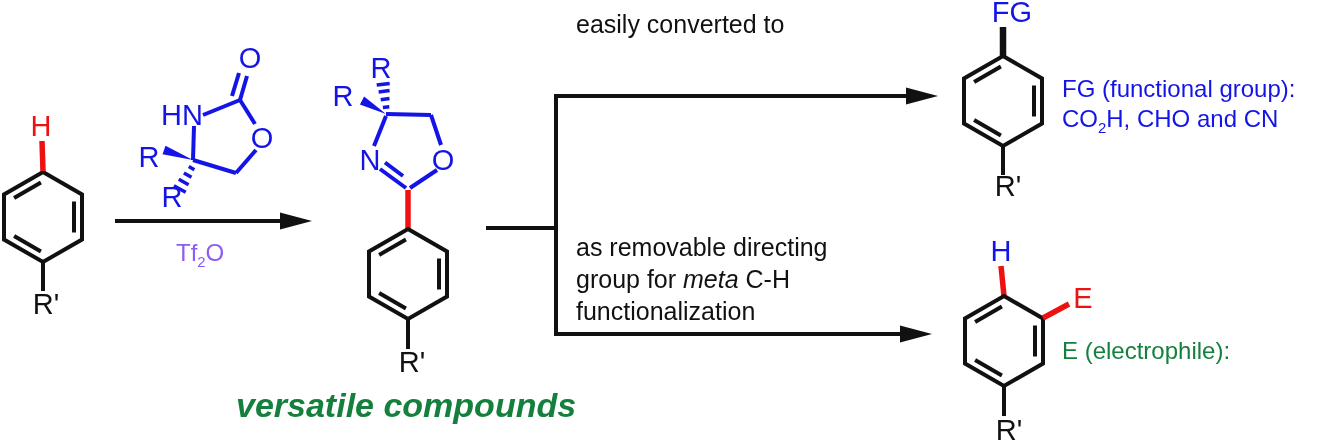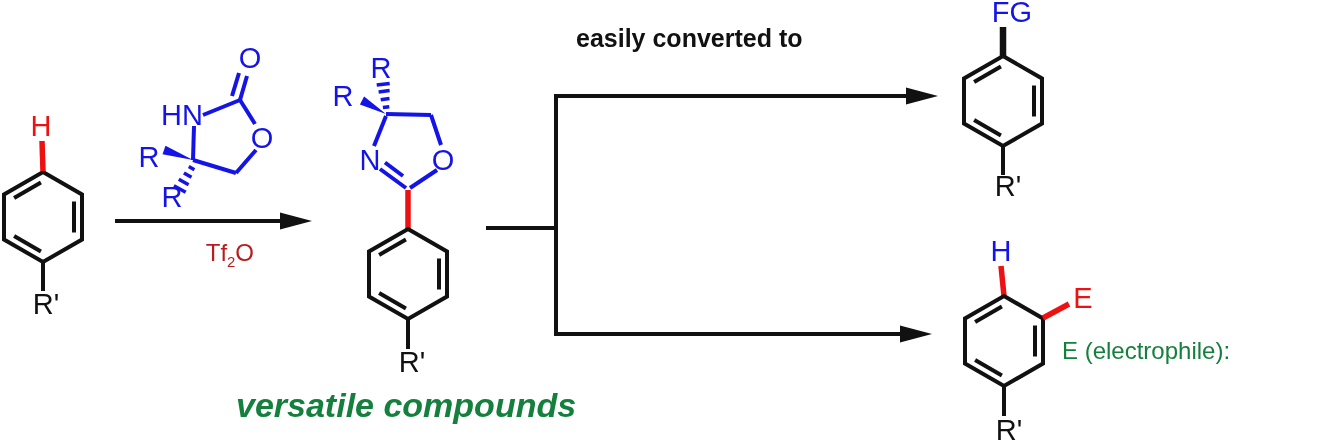--- a/index.html
+++ b/index.html
@@ -2,21 +2,21 @@
 <html><head>
 <meta charset="utf-8">
 <style>
   html,body{margin:0;padding:0;background:#fff;}
   #canvas{position:relative;width:1328px;height:441px;background:#fff;overflow:hidden;
           font-family:"Liberation Sans",sans-serif;}
   .note{position:absolute;font-size:25px;line-height:32px;color:#111;white-space:nowrap;}
   .note-blue{position:absolute;font-size:24px;line-height:30px;color:#1414e6;white-space:nowrap;}
   .note-red{position:absolute;font-size:24px;line-height:31px;color:#15803d;white-space:nowrap;}
   .caption{position:absolute;font-style:italic;font-weight:bold;font-size:34px;color:#15803d;white-space:nowrap;}
-  .tfo{position:absolute;left:162px;top:239px;width:92px;text-align:right;font-size:24px;color:#b91c1c;}
+  .tfo{position:absolute;left:176px;top:239px;width:92px;text-align:left;font-size:24px;color:#8b5cf6;}
   sub{font-size:0.62em;}
   .it{font-style:italic;}
   svg{position:absolute;left:0;top:0;}
   svg text{font-family:"Liberation Sans",sans-serif;font-size:29px;text-anchor:middle;}
   .atom-blue{fill:#1414e6;}
   .atom-red{fill:#ee1111;}
   .atom-black{fill:#111;}
   .bond{stroke:#111;stroke-width:4;fill:none;}
   .bluebond{stroke:#1414e6;stroke-width:4;fill:none;}
   .redbond{stroke:#ee1111;stroke-width:5.5;fill:none;}
@@ -122,25 +122,34 @@
       <use href="#benzene" x="1004" y="341"></use>
       <line class="redbond" x1="1043" y1="318" x2="1069" y2="304"></line>
       <text class="atom-red" x="1083" y="308">E</text>
       <line class="bond" x1="1004" y1="386" x2="1004" y2="416"></line>
       <text class="atom-black" x="1009" y="440">R'</text>
     </g>
   </svg>
 
   <div class="tfo"><span>Tf</span><sub>2</sub><span>O</span></div>
 
-  <div class="note" style="left:576px;top:22px;font-weight:bold;">
+  <div class="note" style="left:576px;top:8px;">
     <div>easily converted to</div>
   </div>
 
+  <div class="note" style="left:576px;top:231px;">
+    <div>as removable directing</div>
+    <div><span>group for </span><span class="it">meta</span><span> C-H</span></div>
+    <div>functionalization</div>
+  </div>
 
+  <div class="note-blue" style="left:1062px;top:74px;">
+    <div>FG (functional group):</div>
+    <div><span>CO</span><sub>2</sub><span>H, CHO and CN</span></div>
+  </div>
 
   <div class="note-red" style="left:1062px;top:335px;">
     <div>E (electrophile):</div>
   </div>
 
   <div class="caption" style="left:236px;top:386px;">versatile compounds</div>
 
 </div>
 
 </body></html>

